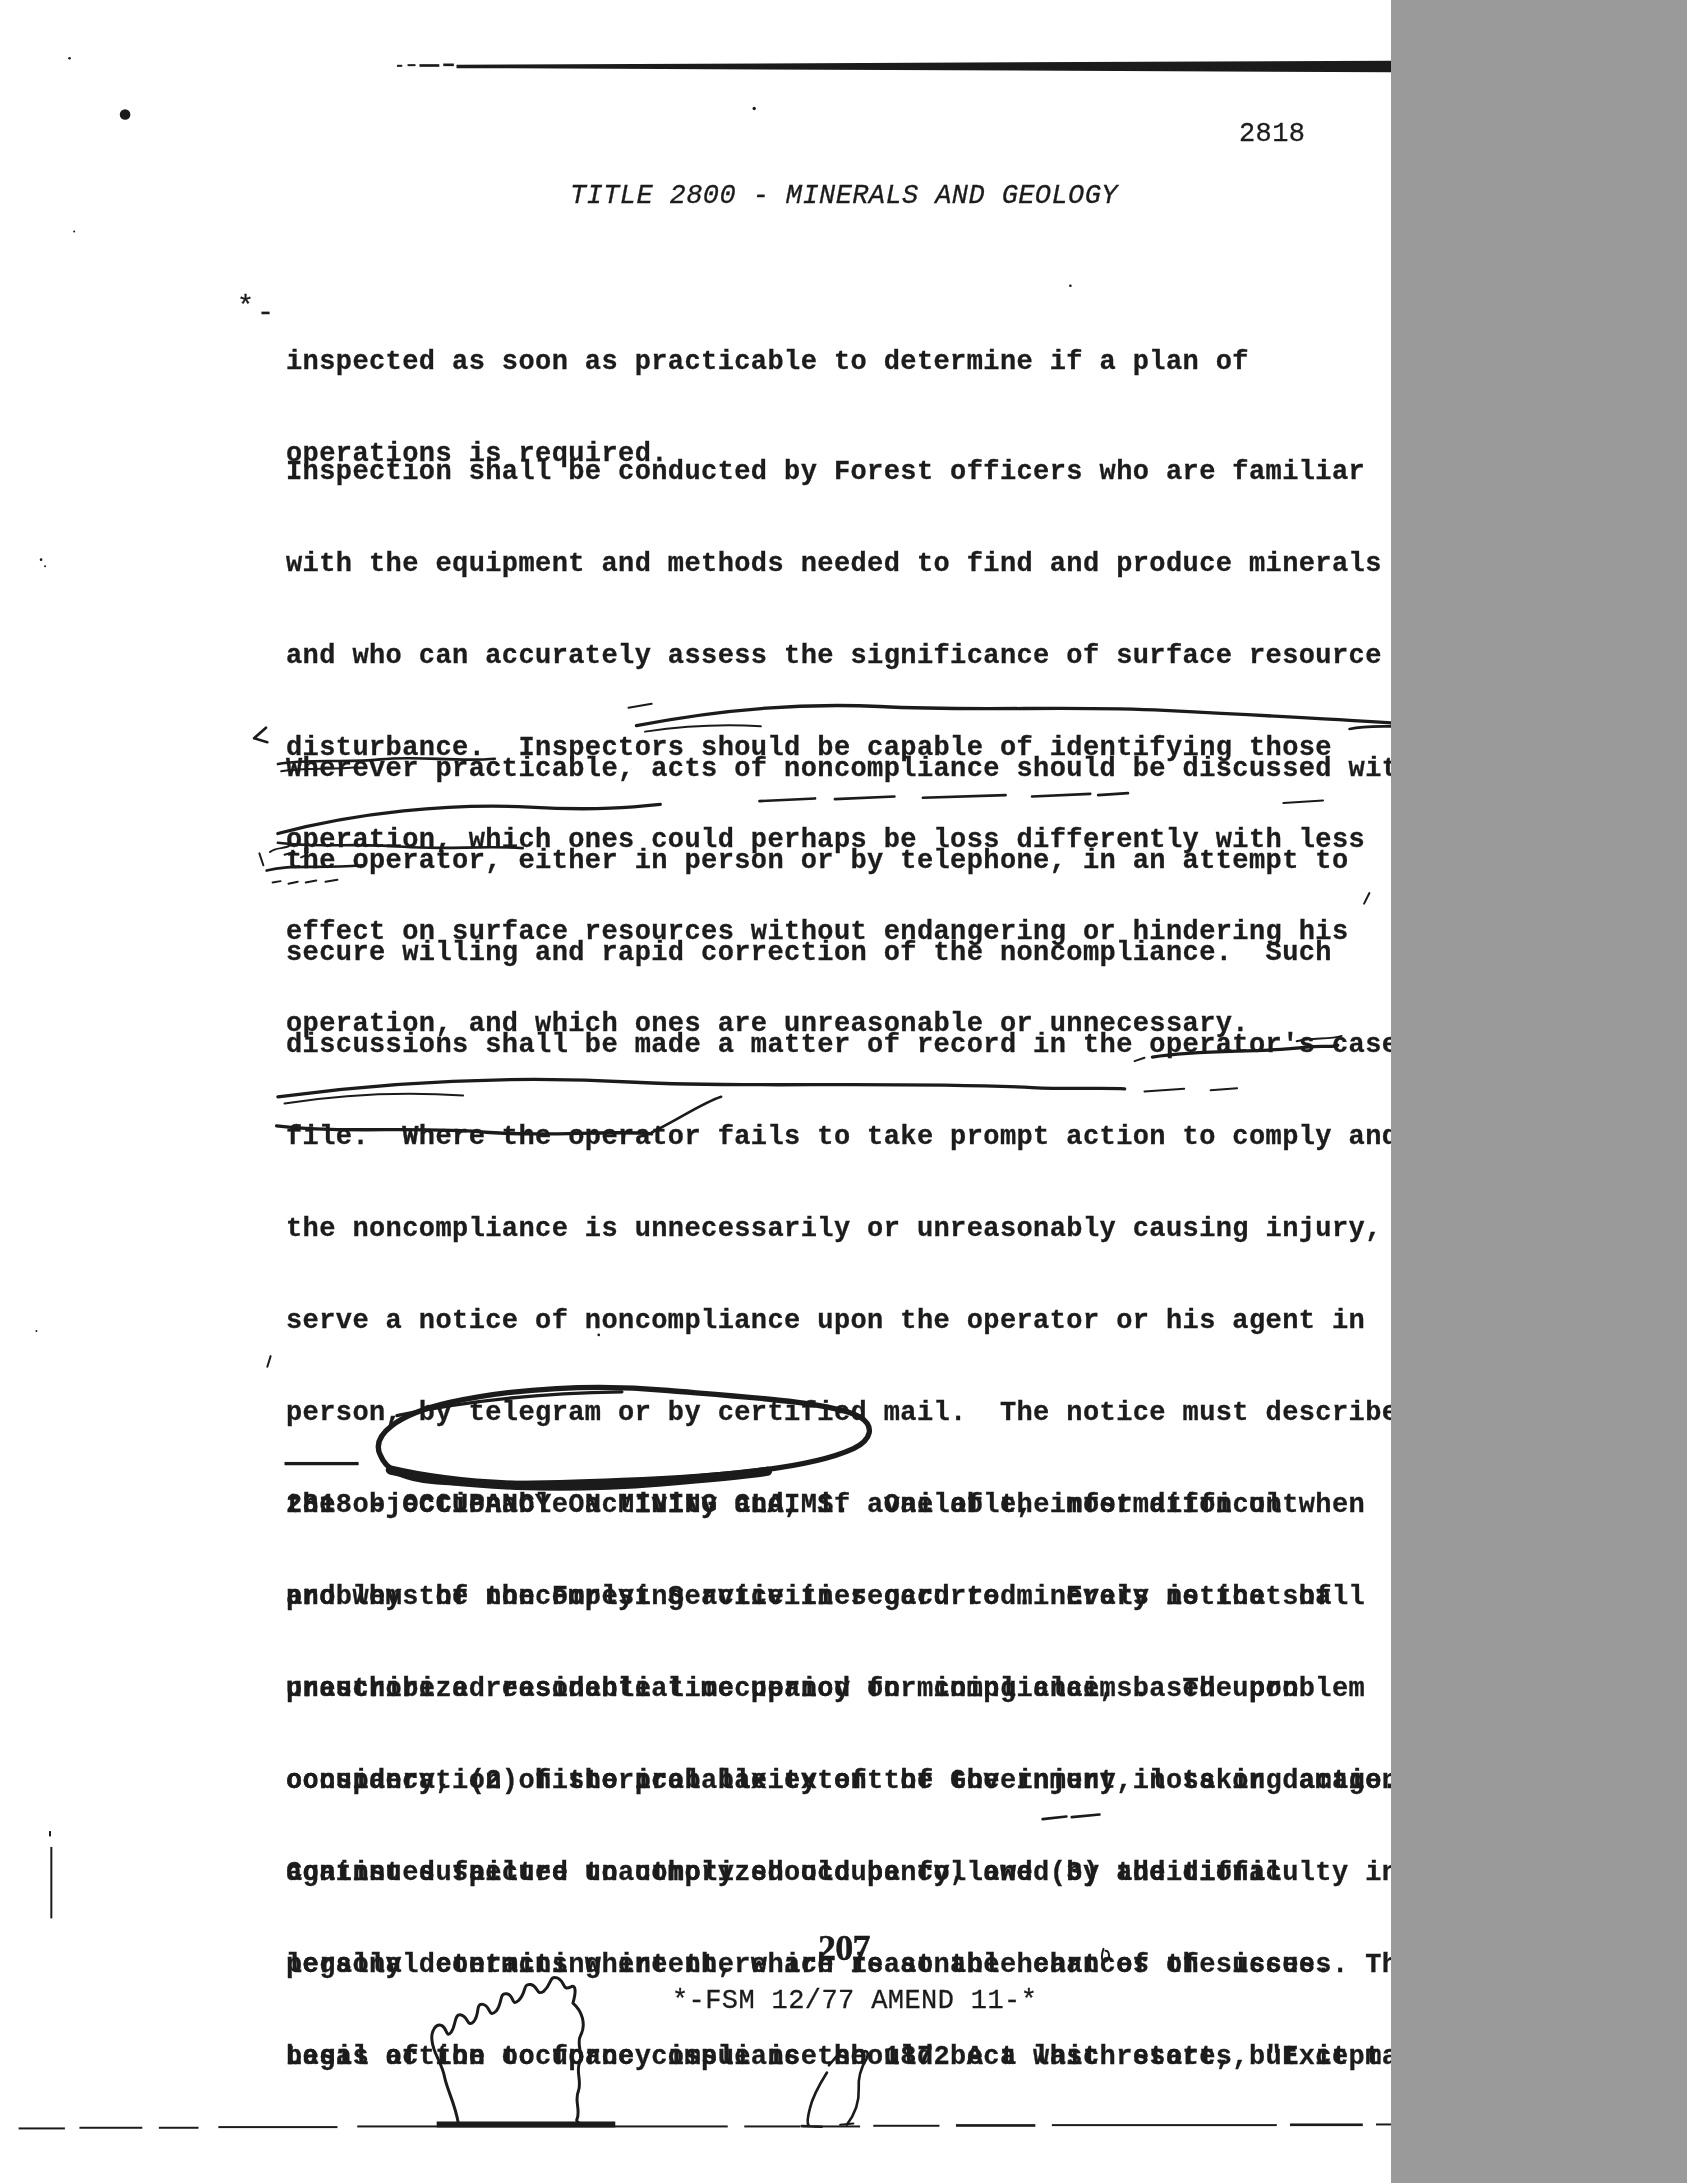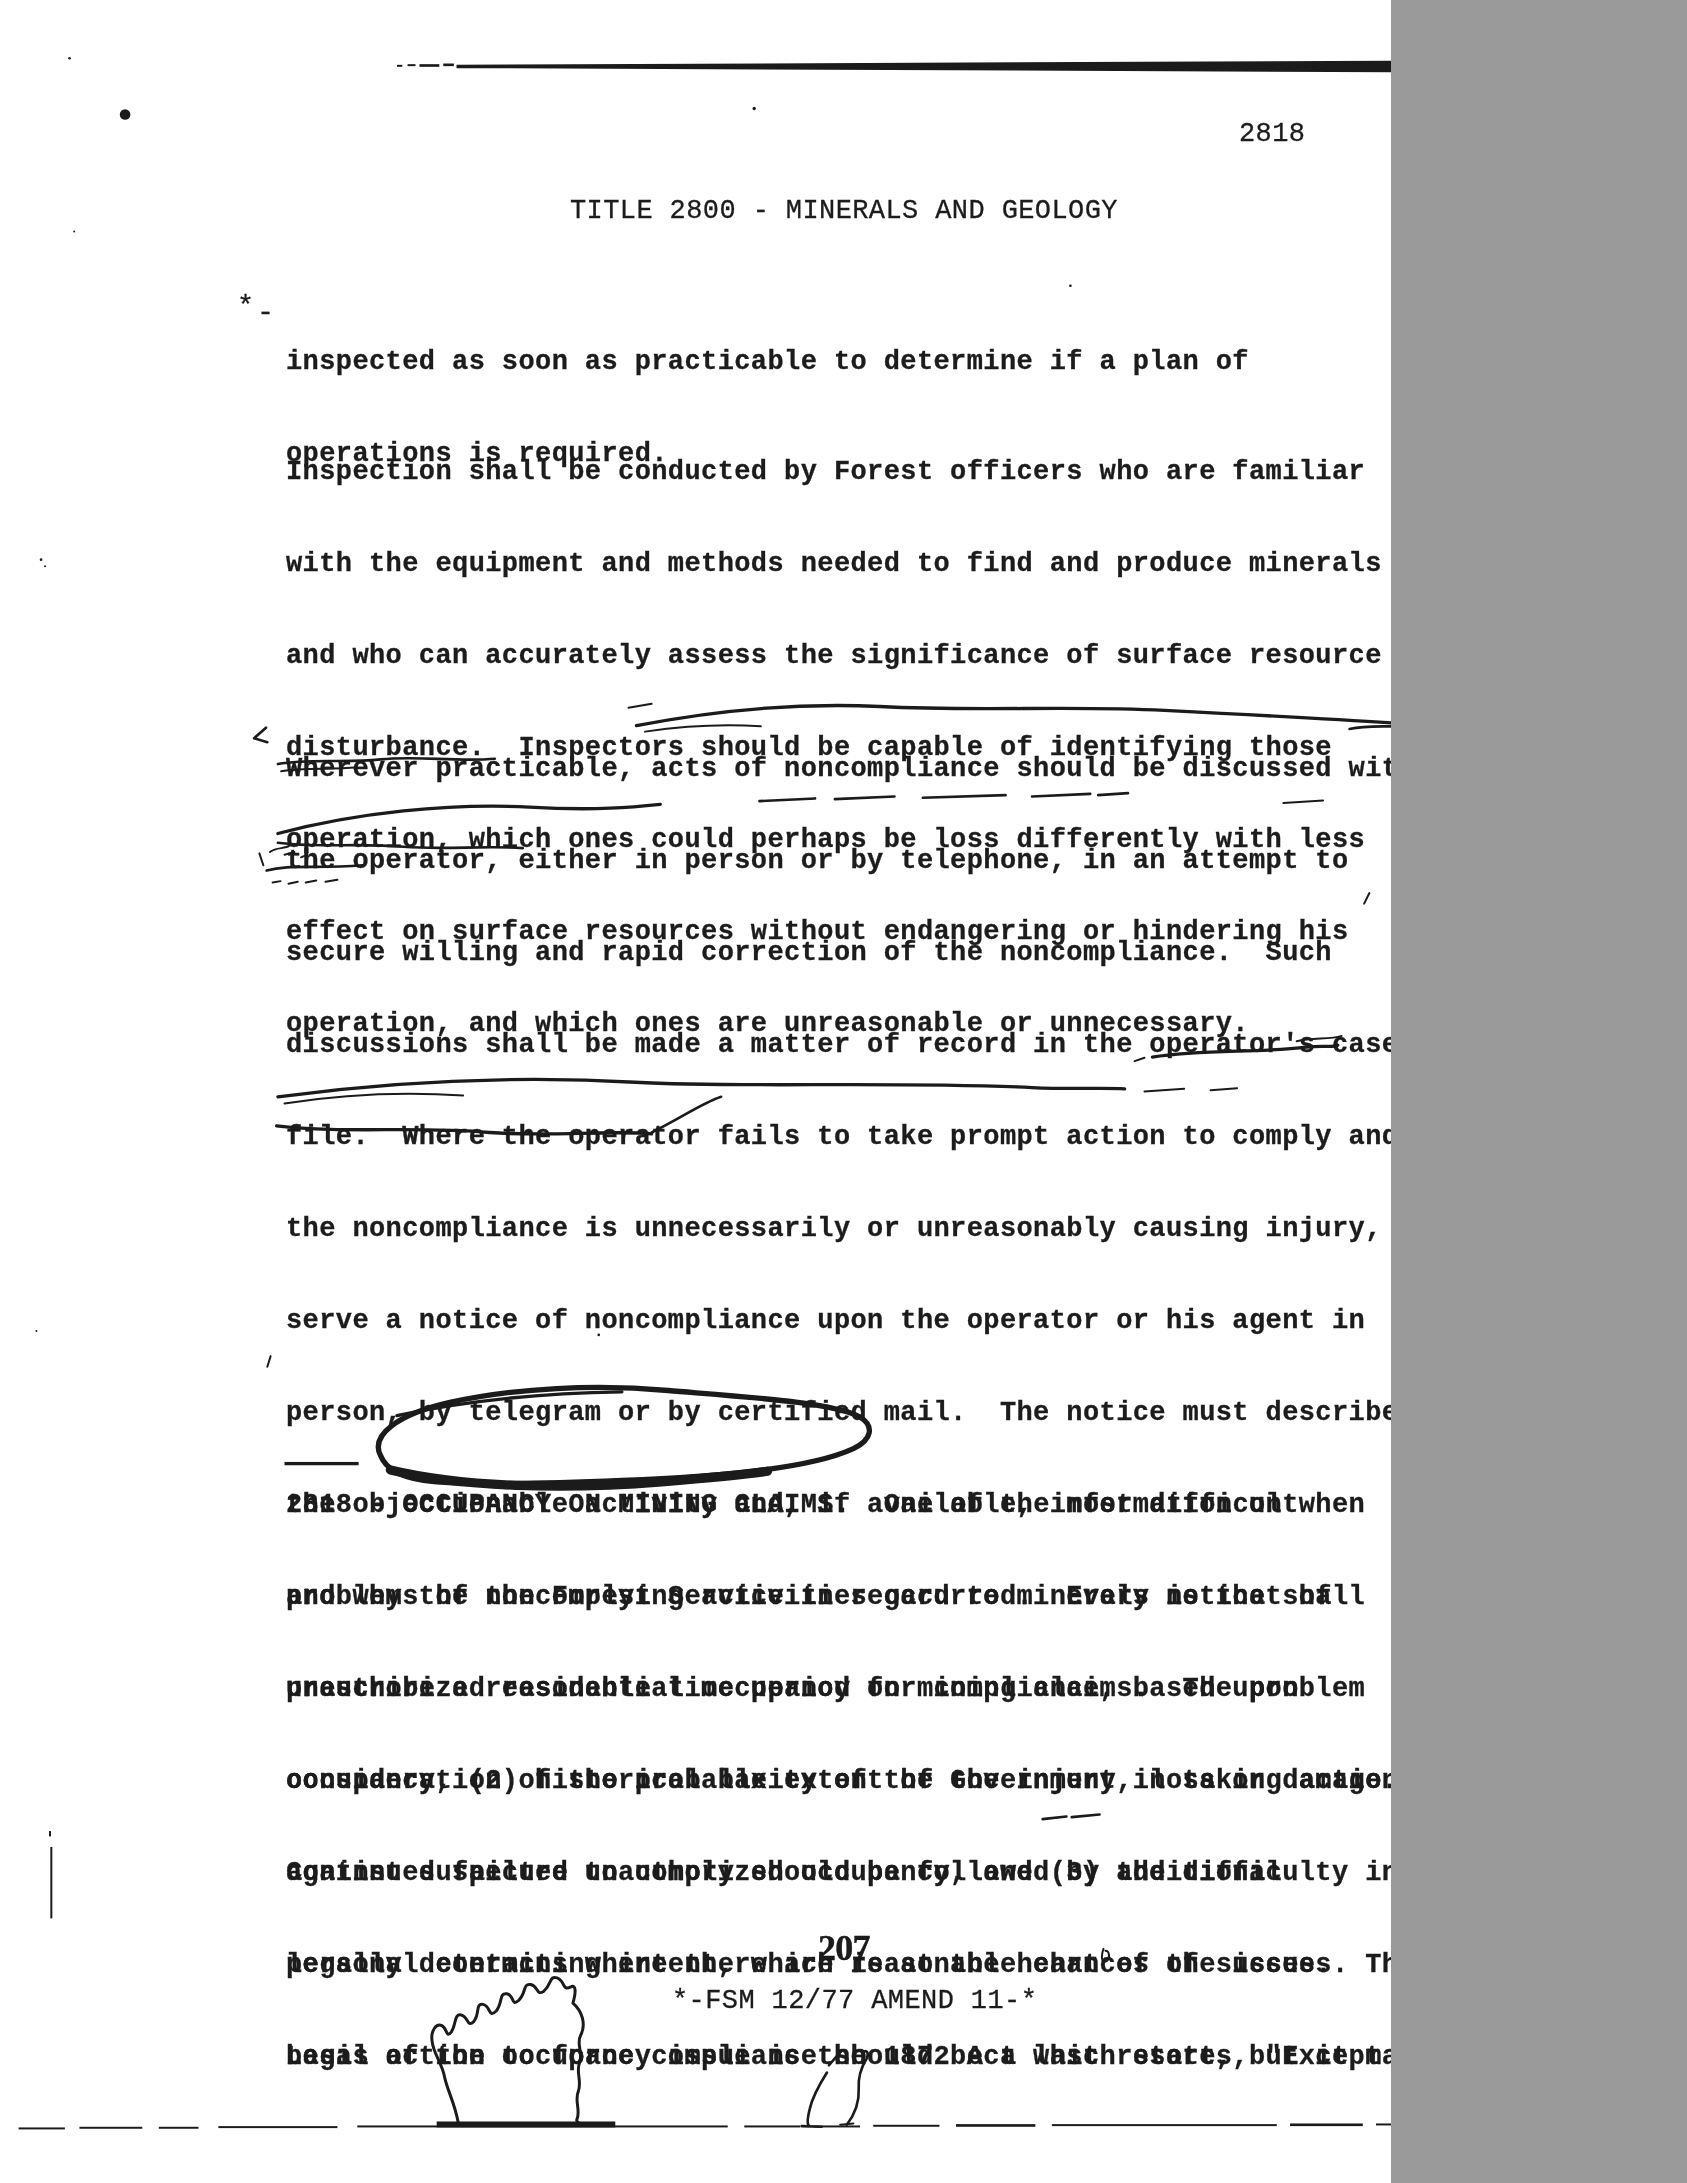--- a/index.html
+++ b/index.html
@@ -10,21 +10,21 @@
     overflow:hidden;
     font-family:"Liberation Mono","DejaVu Sans Mono",monospace;
     color:#1c1c1c;
     -webkit-text-stroke:0.3px #1c1c1c;
   }
   .txt{font-size:27px;letter-spacing:0.4px;white-space:pre;}
   .ln{height:32px;line-height:32px;white-space:pre;font-weight:bold;}
   .para{position:absolute;left:286px;}
   .abs{position:absolute;}
   #hdr-num{top:119px;left:1239px;}
-  #doc-title{top:196px;left:570px;}
+  #doc-title{top:181px;left:570px;font-style:italic;}
   #p1{top:286px;}
   #p1-star{top:290px;left:237px;font-size:28.4px;}
   #p1-dash{top:296px;left:257px;font-size:28.4px;}
   #p2{top:396px;}
   #p3{top:693px;}
   #p4{top:1429px;}
   #footer-stamp{top:1986px;left:672px;}
   #page-num{
     top:1927px;left:818px;
     font-family:Liberation Serif, serif;

